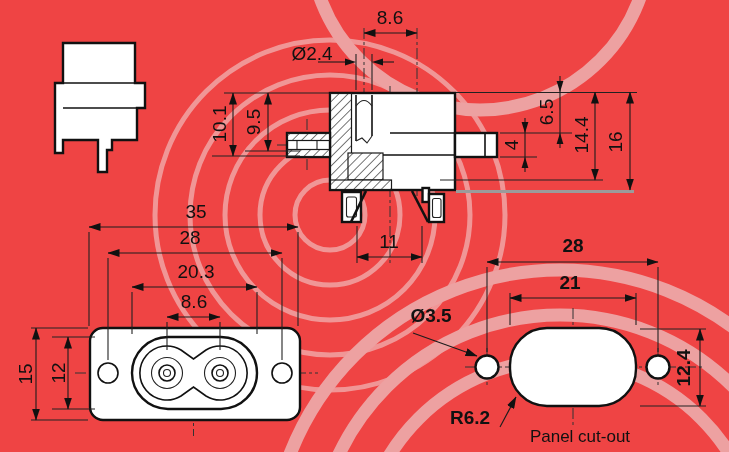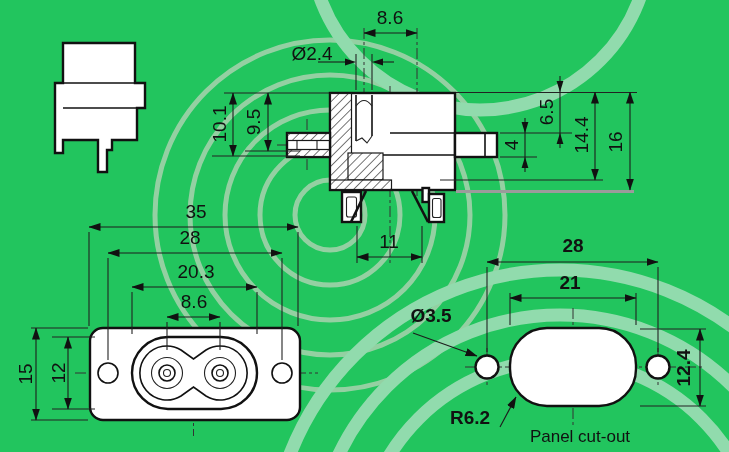--- a/index.html
+++ b/index.html
@@ -1,16 +1,16 @@
 <!DOCTYPE html>
 <html><head>
 <meta charset="utf-8">
 <style>
   html,body{margin:0;padding:0;background:#ffffff;}
-  .stage{position:relative;width:729px;height:452px;background:#22c55e;overflow:hidden;}
+  .stage{position:relative;width:729px;height:452px;background:#ef4444;overflow:hidden;}
   svg{display:block;}
   
   .outline{fill:#ffffff;stroke:#111111;stroke-width:2.4;stroke-linejoin:miter;}
   .outline-thick{fill:none;stroke:#111111;stroke-width:2.6;stroke-linejoin:miter;}
   .mid{fill:none;stroke:#111111;stroke-width:1.6;}
   .thin{fill:none;stroke:#222222;stroke-width:1.1;}
   .dim{fill:none;stroke:#1c1c1c;stroke-width:1.1;}
   .cl{fill:none;stroke:#333333;stroke-width:1;stroke-dasharray:11 3 3 3;}
   .hatchbox{fill:url(#hatch);stroke:#1a1a1a;stroke-width:1.2;}
   .arrowpoly{fill:#111111;stroke:none;}

